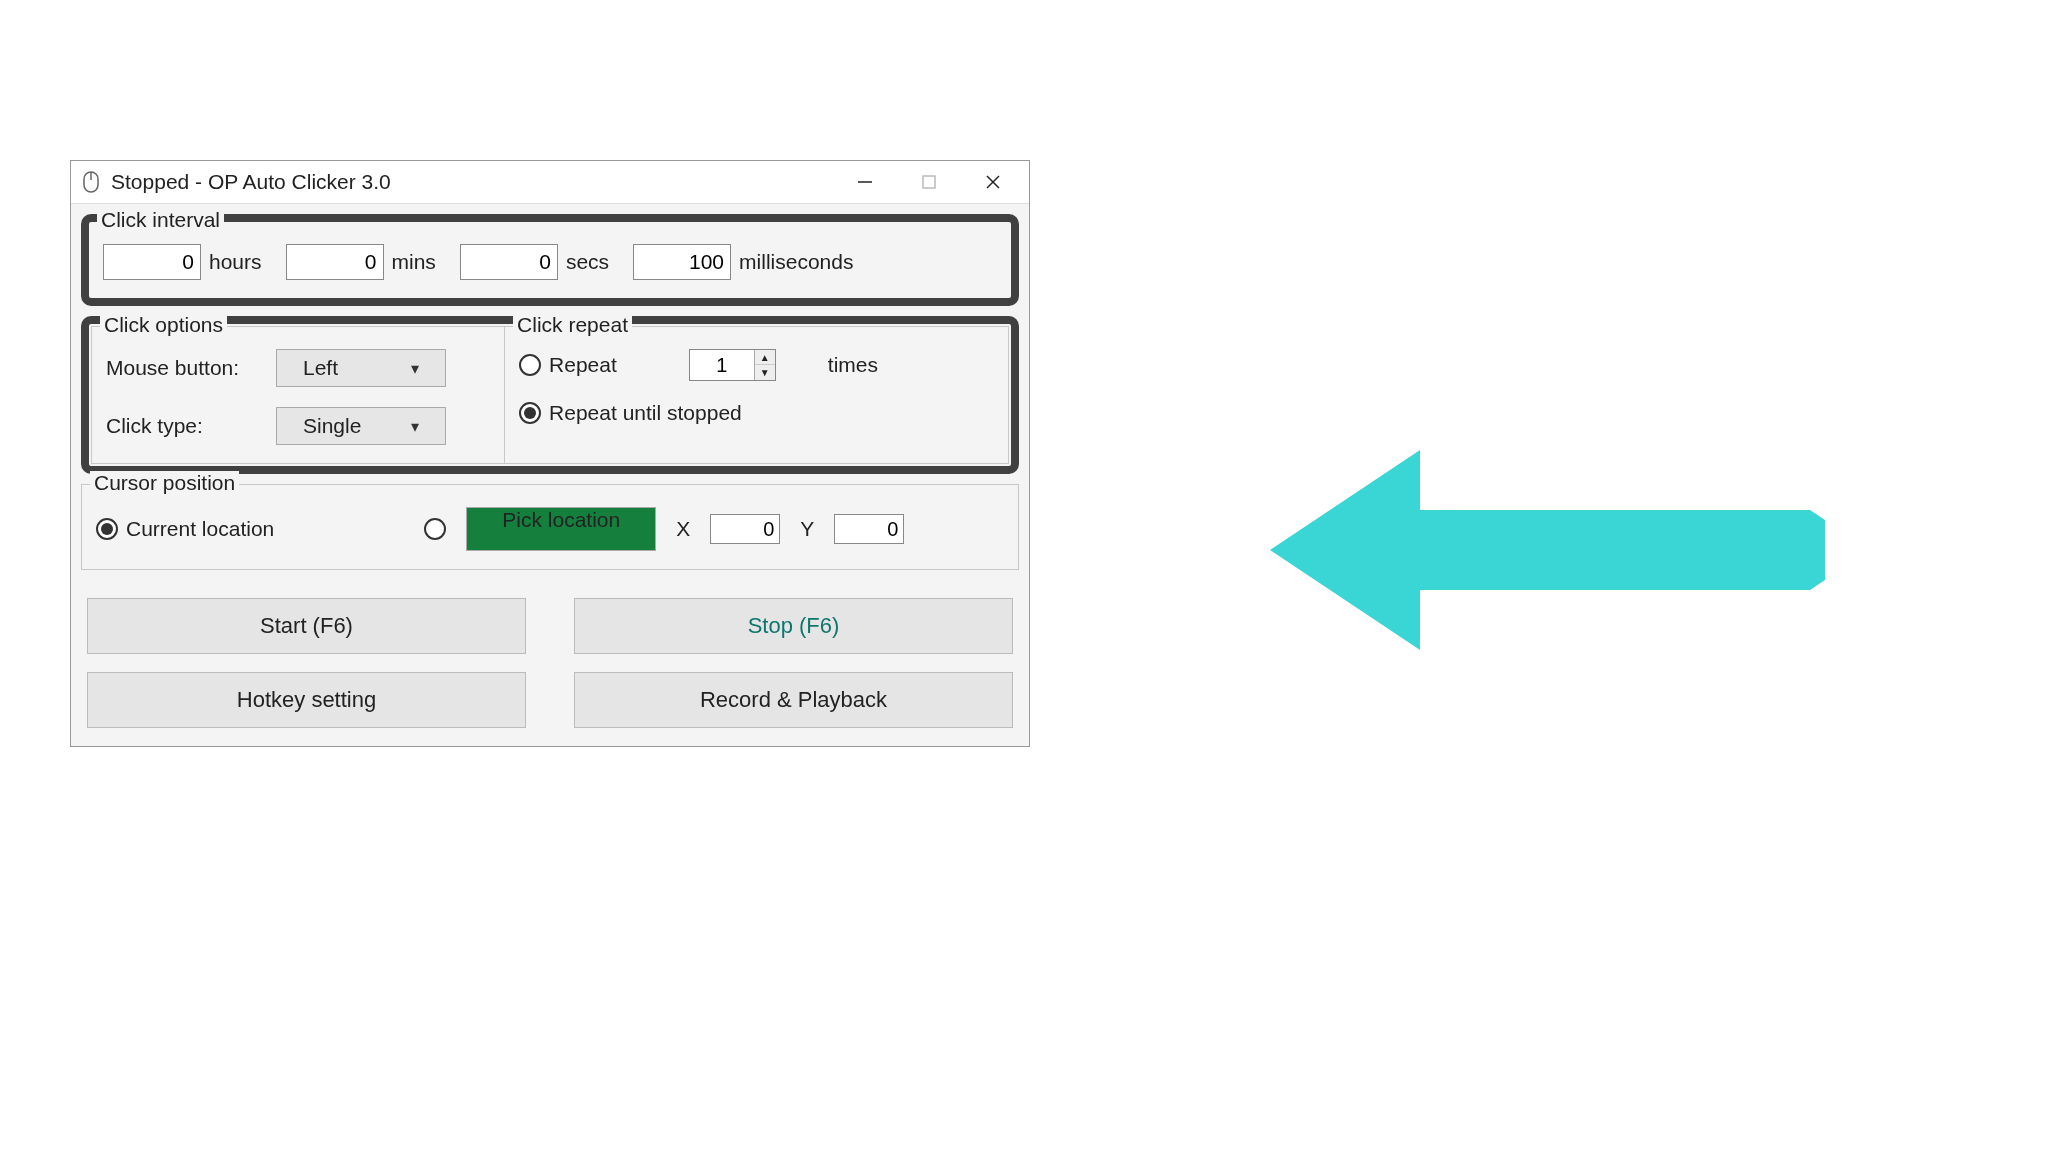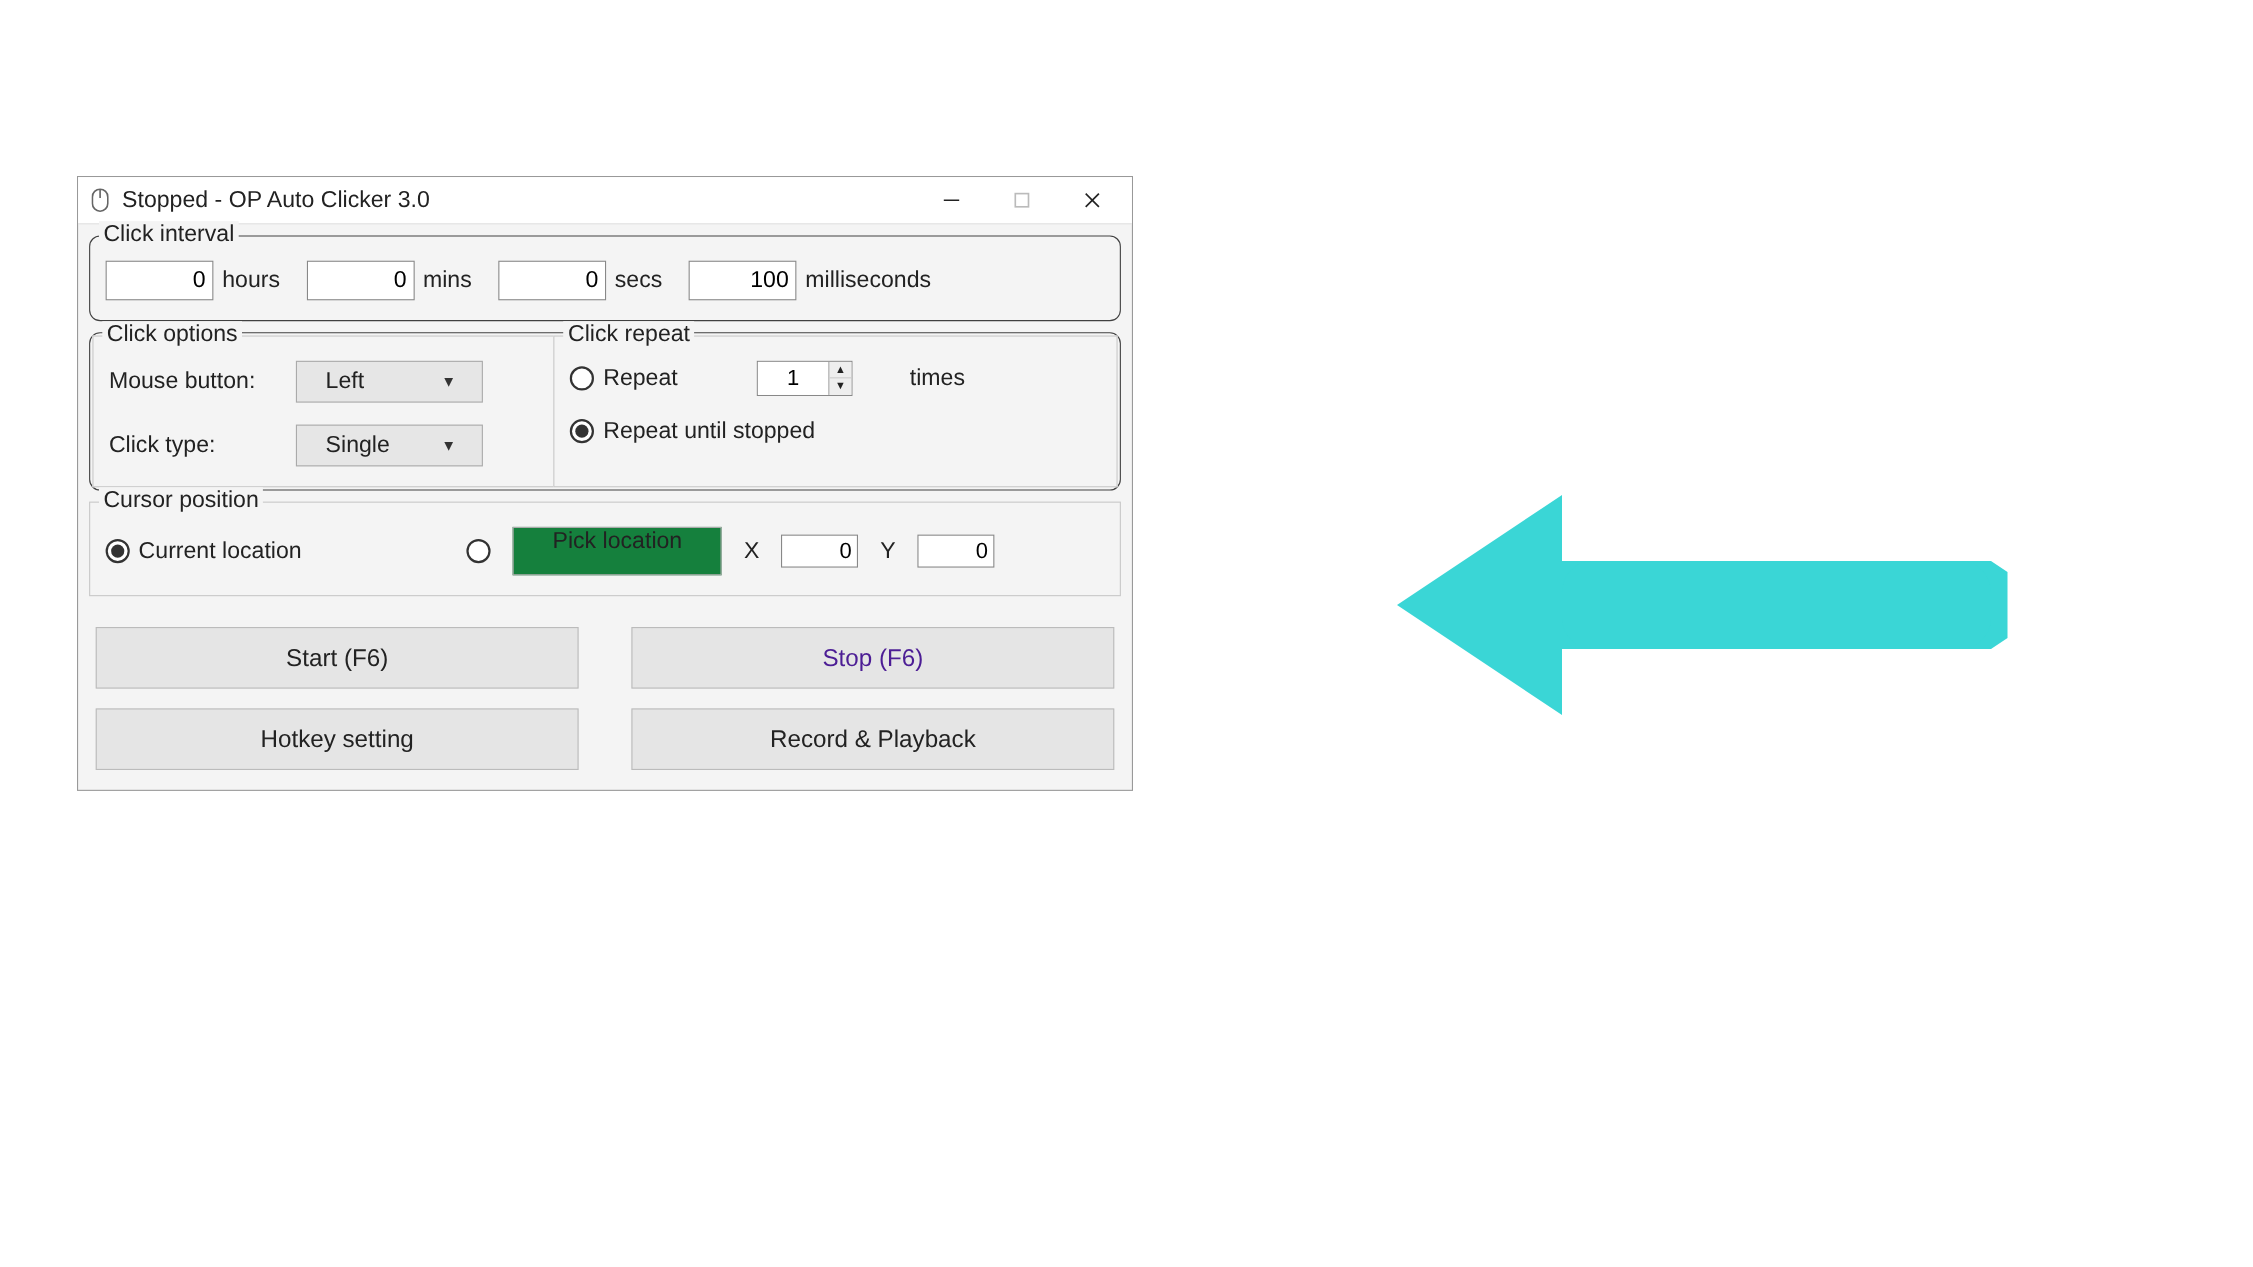--- a/index.html
+++ b/index.html
@@ -60,21 +60,21 @@
   }
   .group .legend {
     position: absolute;
     top: -14px;
     left: 8px;
     background: #f4f4f4;
     padding: 0 4px;
     font-size: 21px;
   }
   .hl {
-    border: 1px solid #404040;
+    border: 8px solid #404040;
     border-radius: 10px;
   }
   .row { display:flex; align-items:center; }
   .num-input {
     width: 98px;
     height: 36px;
     border: 1px solid #888;
     background: #fff;
     text-align: right;
     padding: 0 6px;
@@ -143,21 +143,21 @@
     display:flex;align-items:flex-start;justify-content:center;
     font-size: 21px;
   }
   .big-btn {
     height: 56px;
     background: #e5e5e5;
     border: 1px solid #bbb;
     display:flex;align-items:center;justify-content:center;
     font-size: 22px;
   }
-  .big-btn.disabled { color:#4c1d95; }
+  .big-btn.disabled { color:#0f766e; }
   .btn-grid {
     display:grid;
     grid-template-columns: 1fr 1fr;
     gap: 18px 48px;
     padding: 18px 6px 0 6px;
   }
 
   .small-num {
     width: 70px; height:30px;
     border:1px solid #888; background:#fff;

